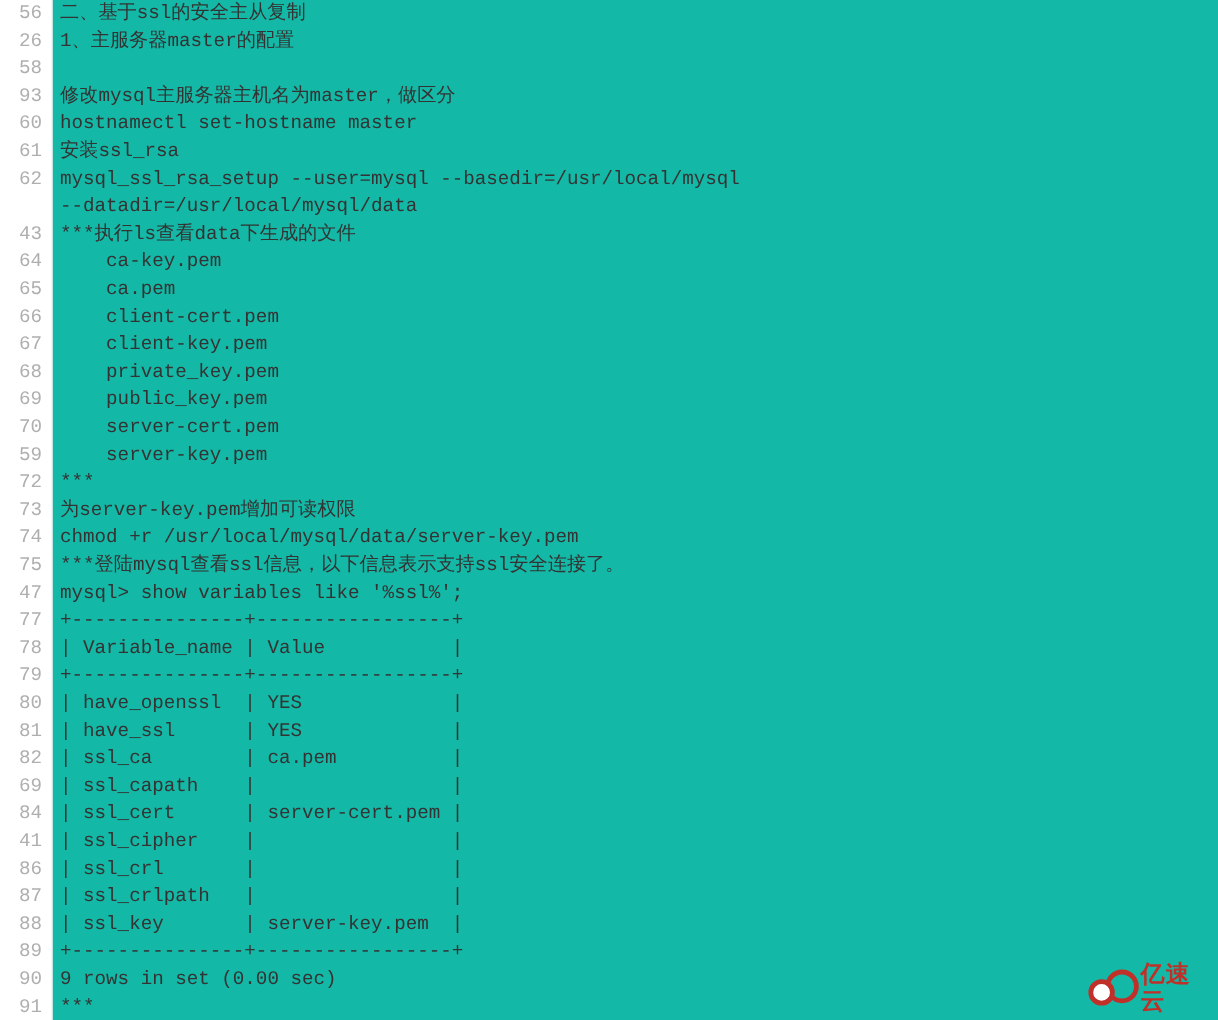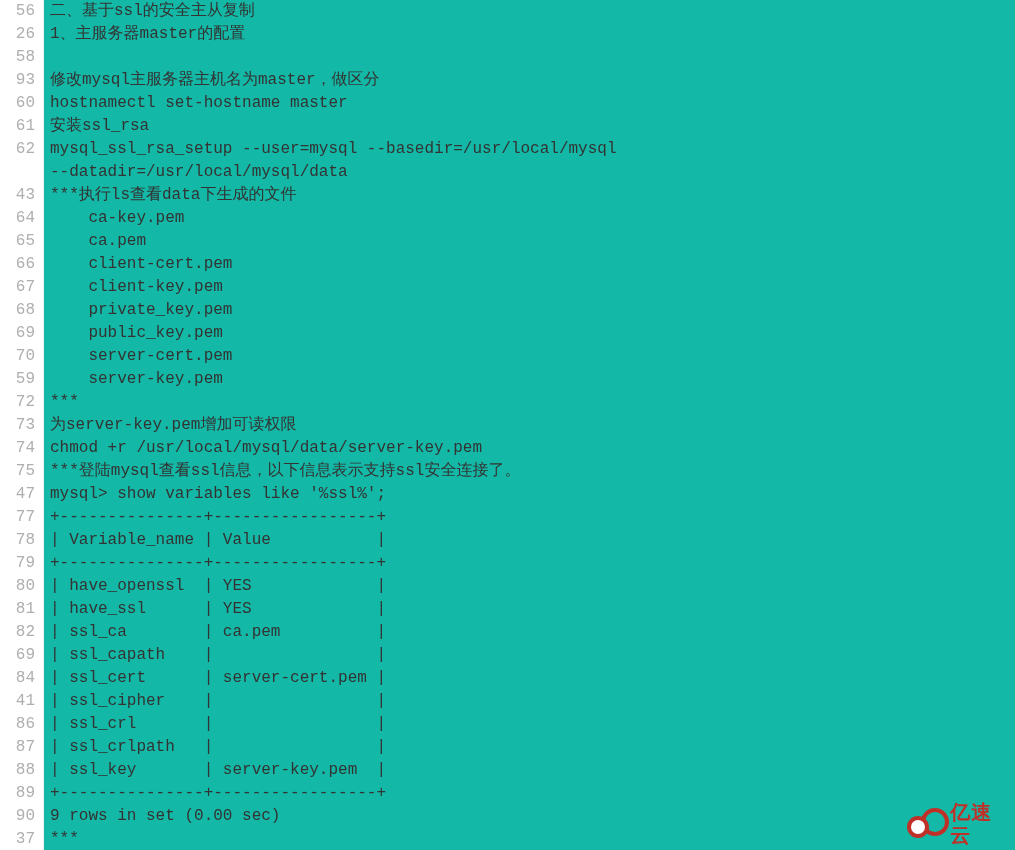--- a/index.html
+++ b/index.html
@@ -105,21 +105,21 @@
     <div>81</div>
     <div>82</div>
     <div>69</div>
     <div>84</div>
     <div>41</div>
     <div>86</div>
     <div>87</div>
     <div>88</div>
     <div>89</div>
     <div>90</div>
-    <div>37</div>
+    <div>91</div>
   </div>
 <div class="code" id="code"><div>二、基于ssl的安全主从复制</div><div>1、主服务器master的配置</div><div></div><div>修改mysql主服务器主机名为master，做区分</div><div>hostnamectl set-hostname master</div><div>安装ssl_rsa</div><div>mysql_ssl_rsa_setup --user=mysql --basedir=/usr/local/mysql </div><div>--datadir=/usr/local/mysql/data</div><div>***执行ls查看data下生成的文件</div><div>    ca-key.pem</div><div>    ca.pem</div><div>    client-cert.pem</div><div>    client-key.pem</div><div>    private_key.pem</div><div>    public_key.pem</div><div>    server-cert.pem</div><div>    server-key.pem</div><div>***</div><div>为server-key.pem增加可读权限</div><div>chmod +r /usr/local/mysql/data/server-key.pem</div><div>***登陆mysql查看ssl信息，以下信息表示支持ssl安全连接了。</div><div>mysql&gt; show variables like '%ssl%';</div><div>+---------------+-----------------+</div><div>| Variable_name | Value           |</div><div>+---------------+-----------------+</div><div>| have_openssl  | YES             |</div><div>| have_ssl      | YES             |</div><div>| ssl_ca        | ca.pem          |</div><div>| ssl_capath    |                 |</div><div>| ssl_cert      | server-cert.pem |</div><div>| ssl_cipher    |                 |</div><div>| ssl_crl       |                 |</div><div>| ssl_crlpath   |                 |</div><div>| ssl_key       | server-key.pem  |</div><div>+---------------+-----------------+</div><div>9 rows in set (0.00 sec)</div><div>***</div></div>
 
 <div class="logo">
   <div class="logo-icon">
     <div class="cloud-back"></div>
     <div class="cloud-front"></div>
   </div>
   <div class="logo-text">亿速云</div>
 </div>

